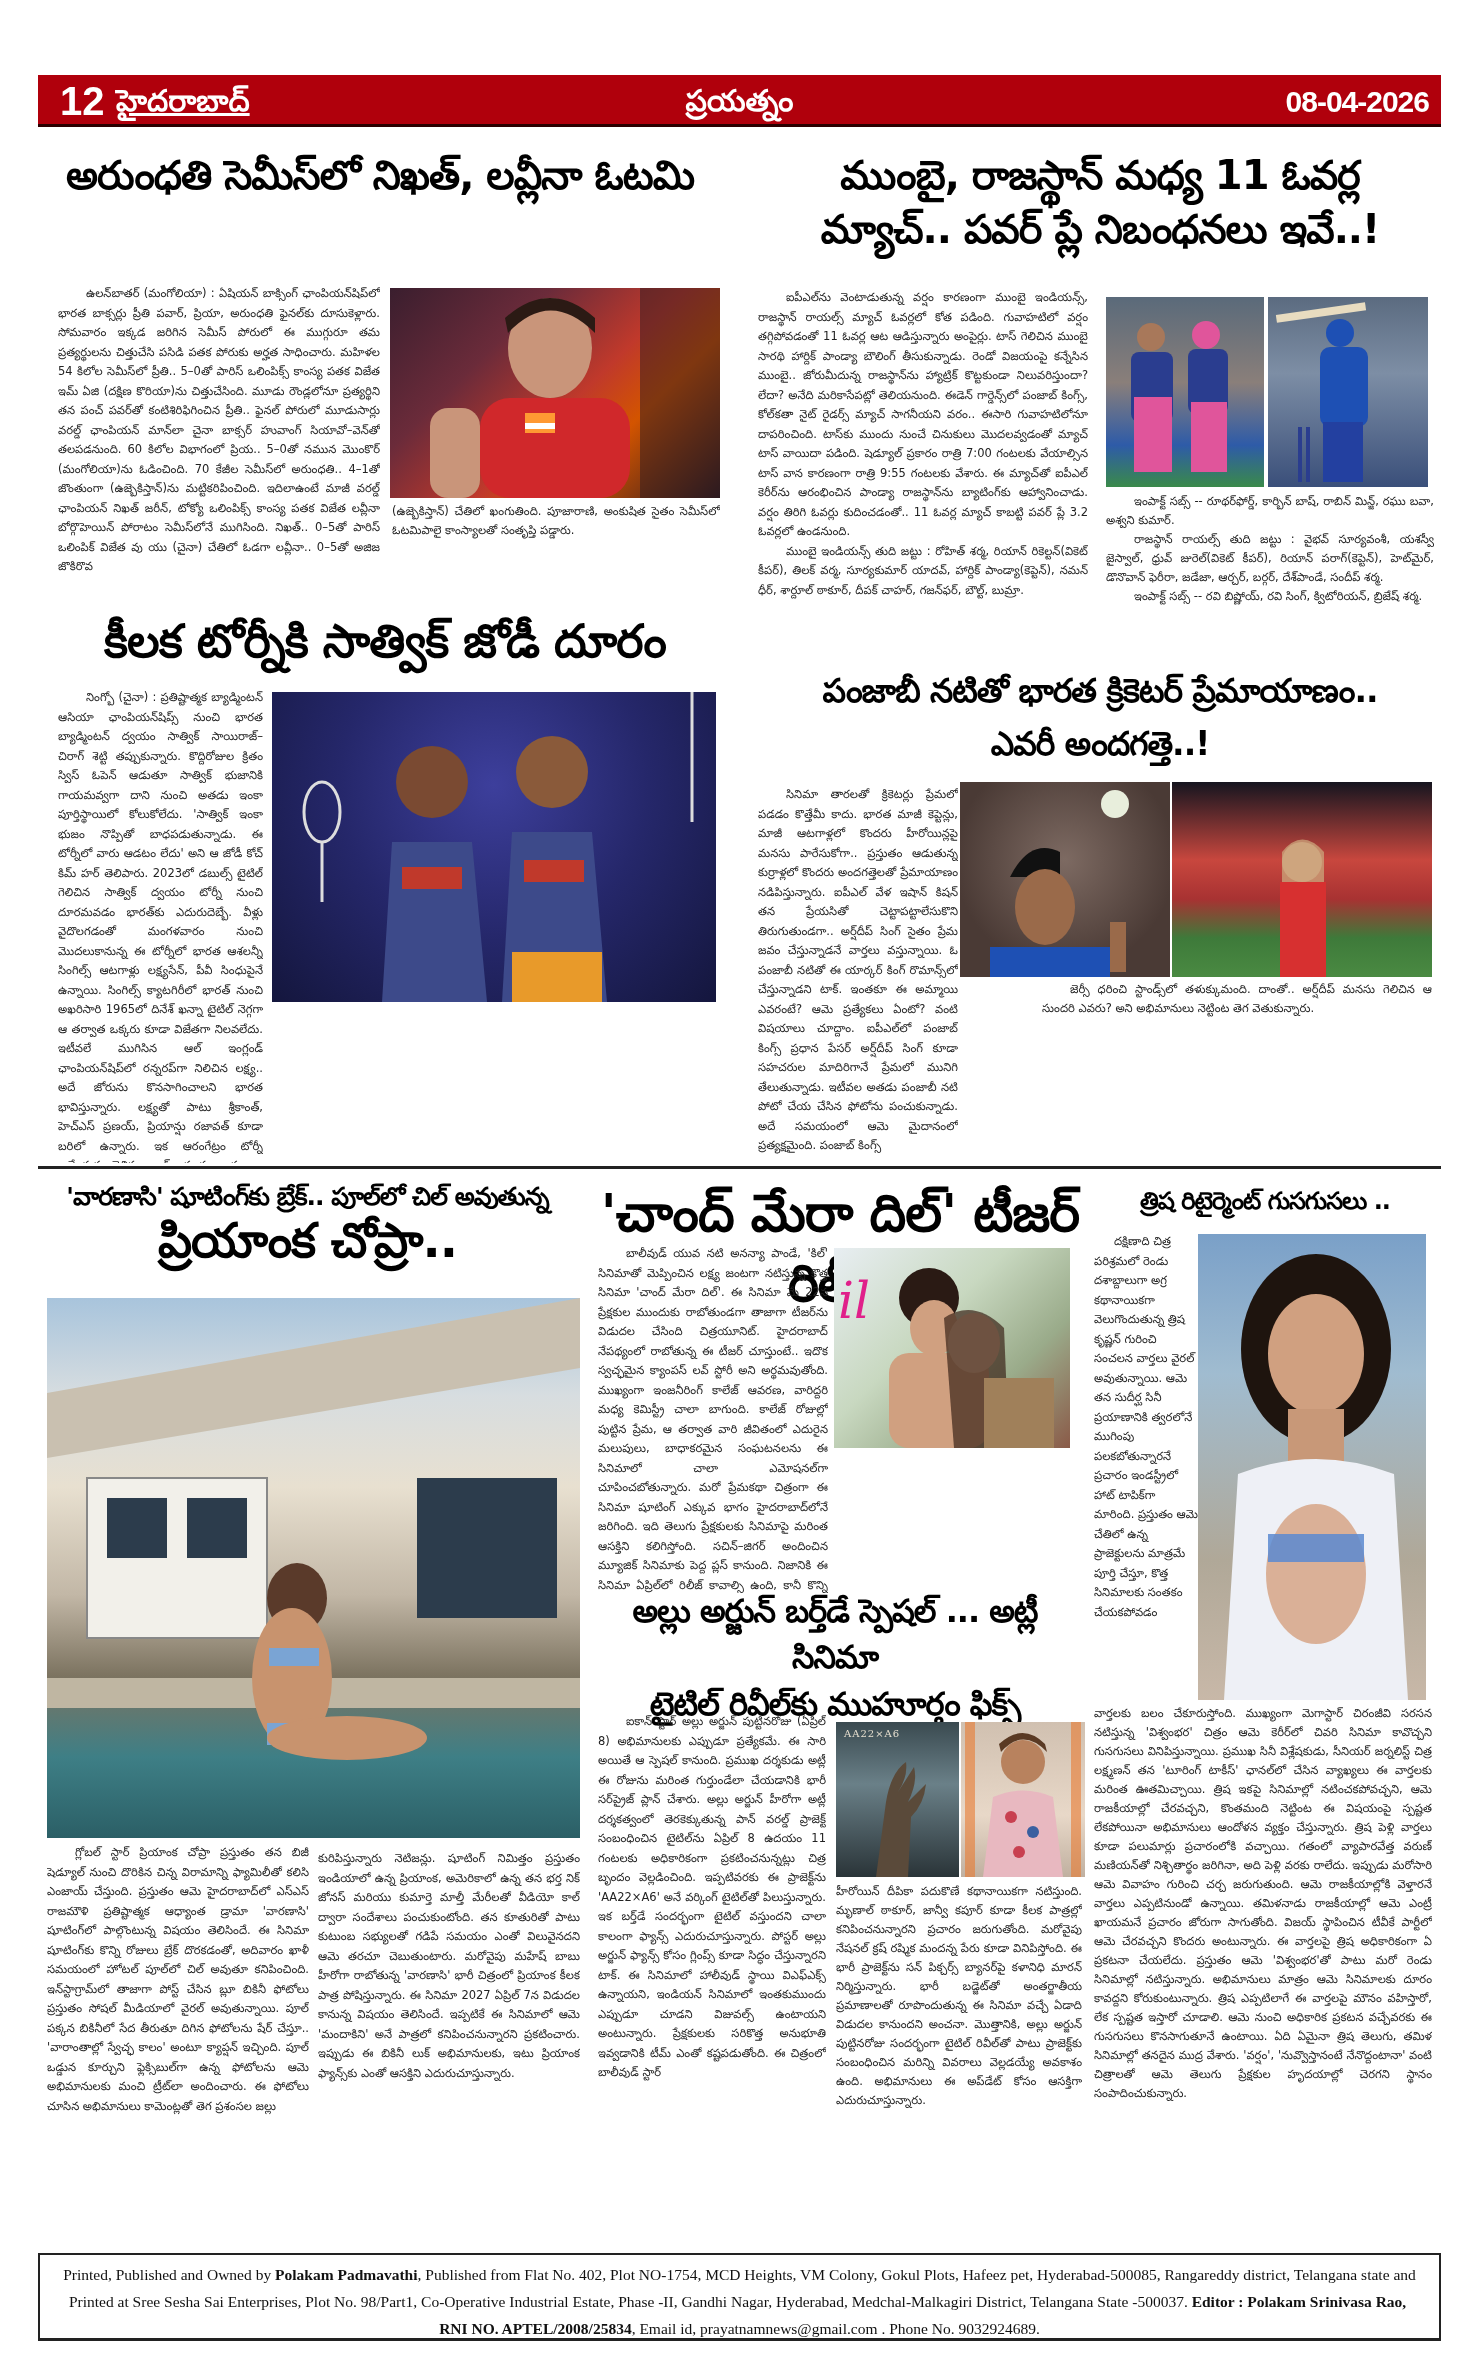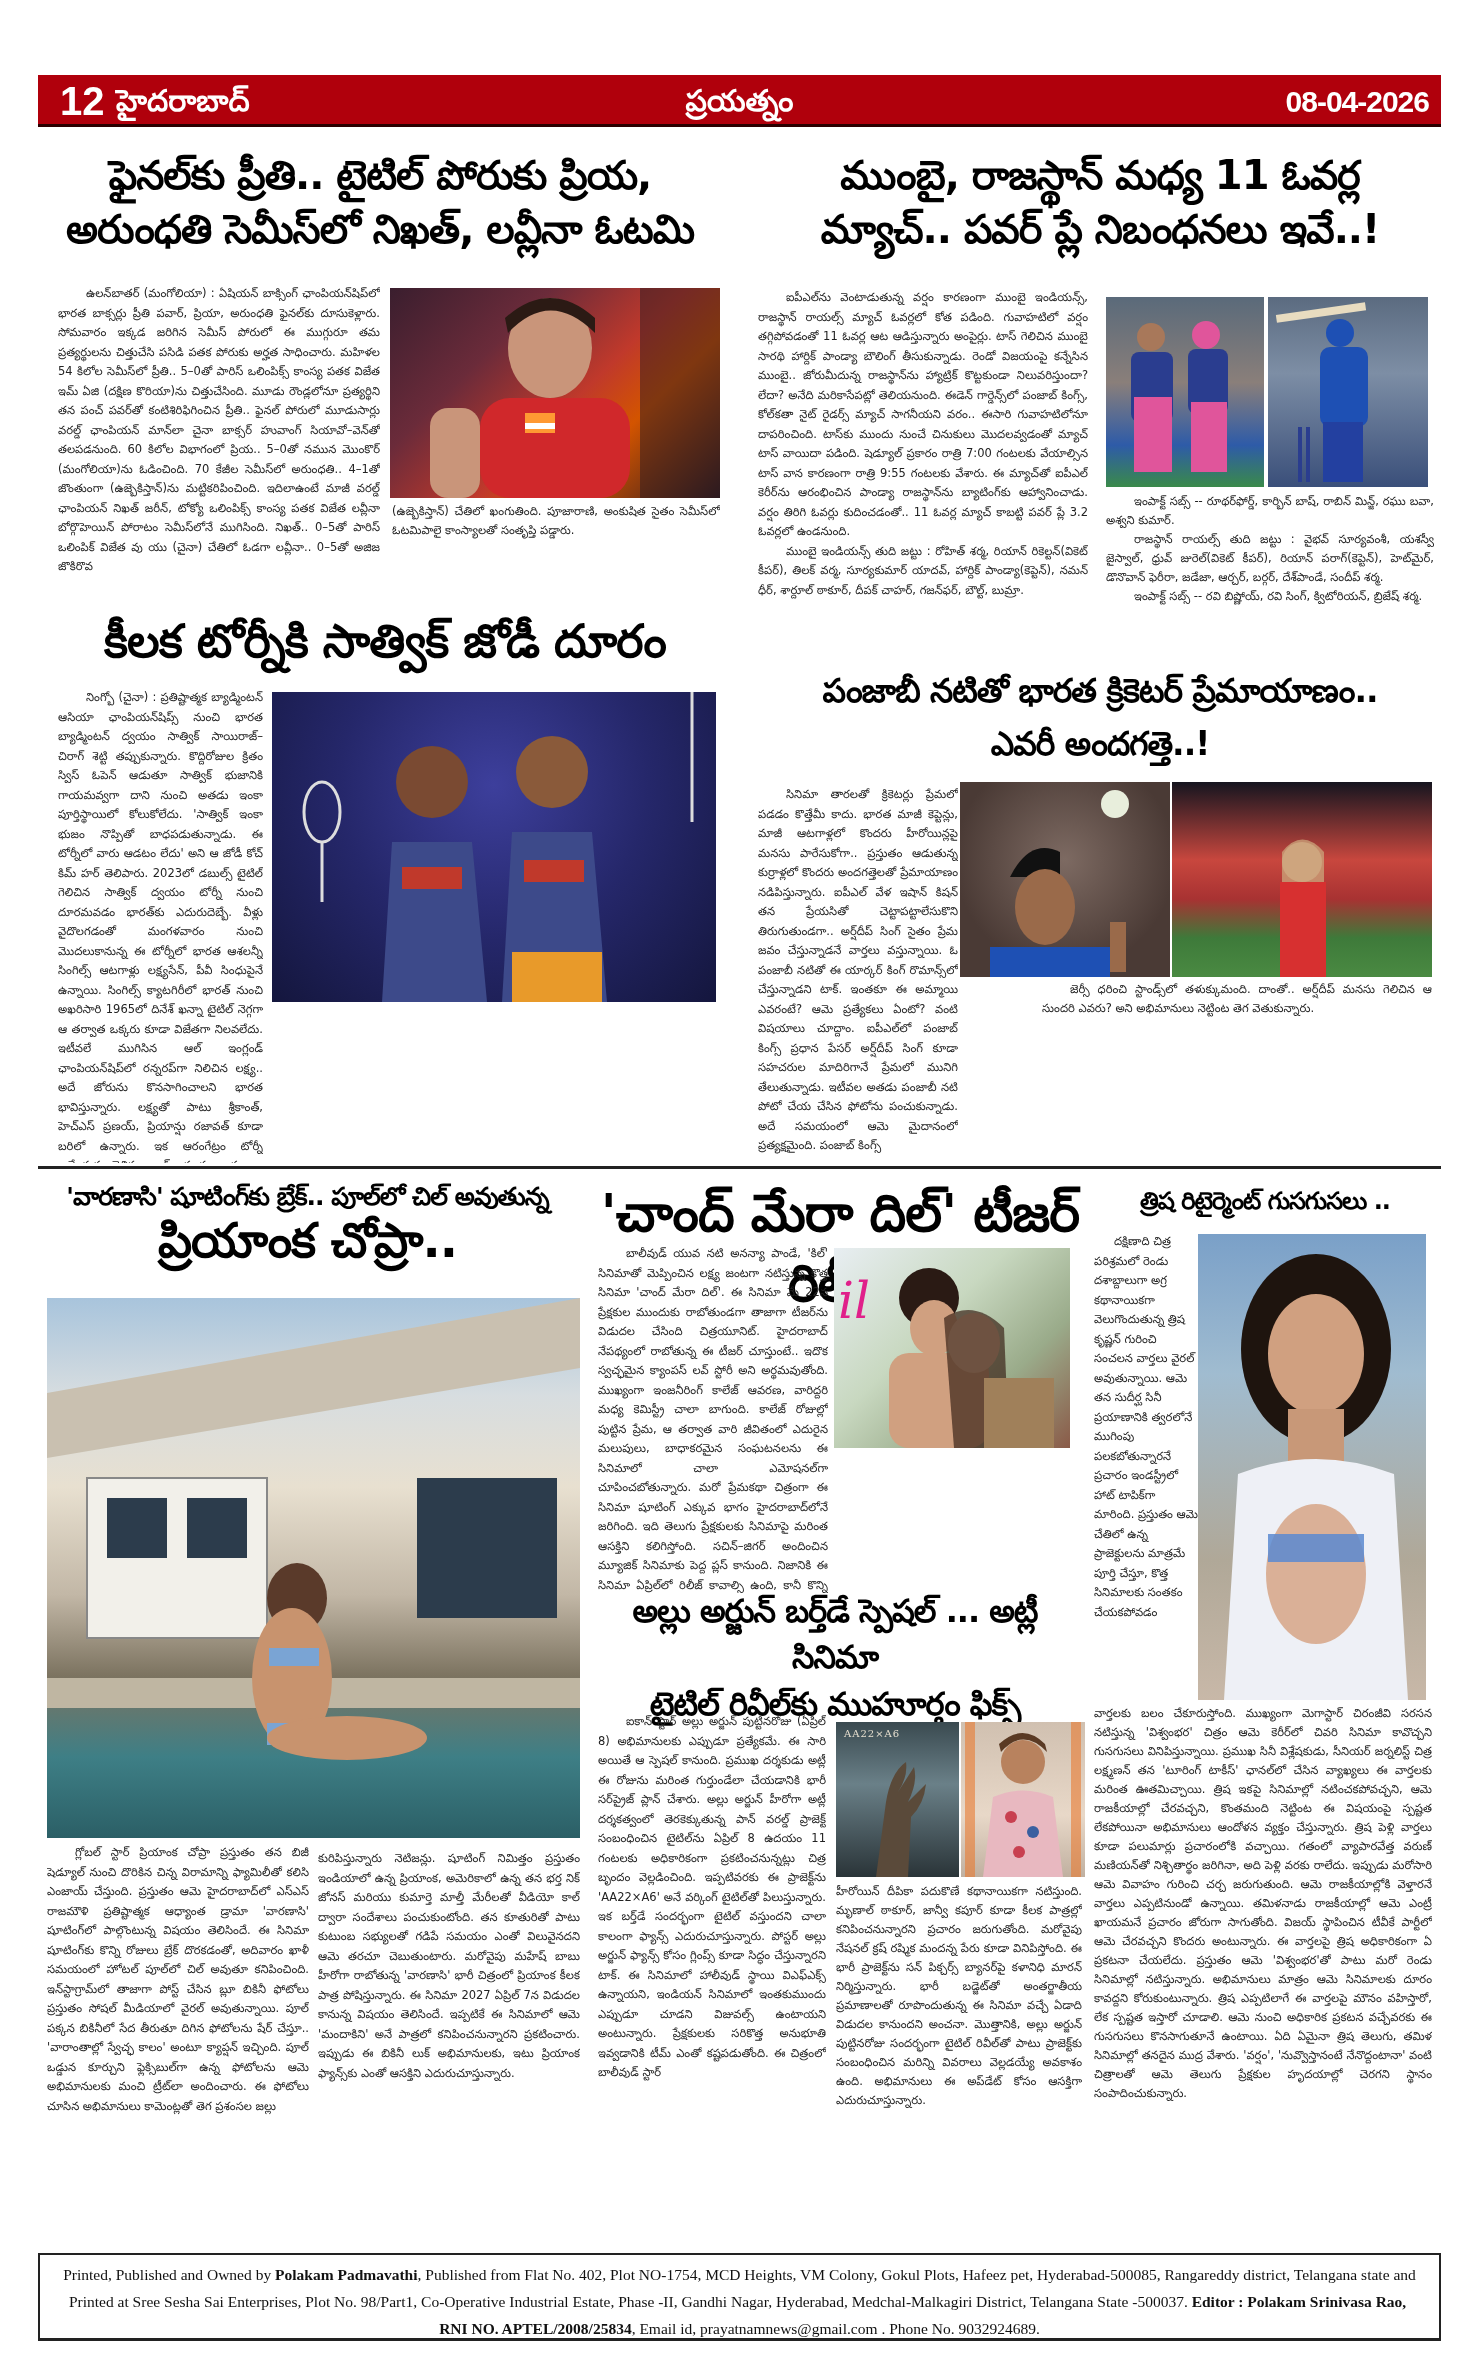--- a/index.html
+++ b/index.html
@@ -1,20 +1,20 @@
 <!DOCTYPE html>
 <html><head>
 <meta charset="utf-8">
 <style>
   * { box-sizing: border-box; margin: 0; padding: 0; }
   body { width: 1479px; height: 2364px; background: #ffffff; font-family: "DejaVu Sans", sans-serif; color: #111; position: relative; overflow: hidden; }
   .abs { position: absolute; }
   .masthead { left: 38px; top: 75px; width: 1403px; height: 52px; background: #b0000c; border-bottom: 3px solid #2a0000; color: #ffffff; }
   .masthead .pg { position: absolute; left: 22px; top: 4px; font: bold 40px "Liberation Sans", sans-serif; }
-  .masthead .city { position: absolute; left: 78px; top: 8px; font: bold 30px "DejaVu Sans", sans-serif; }
+  .masthead .city { position: absolute; left: 78px; top: 8px; font: bold 30px "DejaVu Sans", sans-serif; text-decoration: underline; }
   .masthead .brand { position: absolute; left: 0; right: 0; top: 8px; text-align: center; font: bold 30px "DejaVu Sans", sans-serif; }
   .masthead .date { position: absolute; right: 12px; top: 10px; font: bold 30px "Liberation Sans", sans-serif; letter-spacing: -1px; }
   .hl { font-family: "DejaVu Sans", sans-serif; font-weight: bold; color: #000; text-align: center; line-height: 1.35; letter-spacing: -1px; }
   .body-text { font-family: "DejaVu Sans", sans-serif; font-size: 11.5px; line-height: 19.5px; color: #222; text-align: justify; overflow: hidden; }
   .body-text p { text-indent: 28px; }
   .caption { font-family: "DejaVu Sans", sans-serif; font-size: 11.5px; line-height: 19px; color: #222; overflow: hidden; text-align: justify; }
   .photo { overflow: hidden; }
   .rule { background: #222; }
   .footer { left: 38px; top: 2253px; width: 1403px; height: 88px; border: 2px solid #222; border-bottom: 3px solid #222; padding: 6px 14px; font-family: "Liberation Serif", serif; font-size: 15.5px; line-height: 27px; text-align: center; color: #111; }
   .footer b { font-weight: bold; }
@@ -23,21 +23,20 @@
 <body>
 
 <div class="abs masthead">
   <span class="pg">12</span>
   <span class="city">హైదరాబాద్</span>
   <span class="brand">ప్రయత్నం</span>
   <span class="date">08-04-2026</span>
 </div>
 
 <div class="abs hl" style="left:50px; top:148px; width:660px; font-size:40px;">
-  <div>ఫైనల్‌కు ప్రీతి.. టైటిల్ పోరుకు ప్రియ,</div>
   <div>అరుంధతి సెమీస్‌లో నిఖత్, లవ్లీనా ఓటమి</div>
 </div>
 <div class="abs body-text" style="left:58px; top:284px; width:322px; height:300px;">
   <p>ఉలన్‌బాతర్ (మంగోలియా) : ఏషియన్ బాక్సింగ్ ఛాంపియన్‌షిప్‌లో భారత బాక్సర్లు ప్రీతి పవార్, ప్రియా, అరుంధతి ఫైనల్‌కు దూసుకెళ్లారు. సోమవారం ఇక్కడ జరిగిన సెమీస్ పోరులో ఈ ముగ్గురూ తమ ప్రత్యర్థులను చిత్తుచేసి పసిడి పతక పోరుకు అర్హత సాధించారు. మహిళల 54 కిలోల సెమీస్‌లో ప్రీతి.. 5–0తో పారిస్ ఒలింపిక్స్ కాంస్య పతక విజేత ఇమ్ ఏజి (దక్షిణ కొరియా)ను చిత్తుచేసింది. మూడు రౌండ్లలోనూ ప్రత్యర్థిని తన పంచ్ పవర్‌తో కంటిశిరిఫిగించిన ప్రీతి.. ఫైనల్ పోరులో మూడుసార్లు వరల్డ్ ఛాంపియన్ మాన్‌లా చైనా బాక్సర్ హువాంగ్ సియావో–వెన్‌తో తలపడనుంది. 60 కిలోల విభాగంలో ప్రియ.. 5–0తో నమున మొంకొర్ (మంగోలియా)ను ఓడించింది. 70 కేజీల సెమీస్‌లో అరుంధతి.. 4–1తో జొంతుంగా (ఉజ్బెకిస్తాన్)ను మట్టికరిపించింది. ఇదిలాఉంటే మాజీ వరల్డ్ ఛాంపియన్ నిఖత్ జరీన్, టోక్యో ఒలింపిక్స్ కాంస్య పతక విజేత లవ్లీనా బోర్గొహెయిన్ పోరాటం సెమీస్‌లోనే ముగిసింది. నిఖత్.. 0–5తో పారిస్ ఒలింపిక్ విజేత వు యు (చైనా) చేతిలో ఓడగా లవ్లీనా.. 0–5తో అజిజ జొకిరొవ</p>
 </div>
 <div class="abs photo" style="left:390px; top:288px; width:330px; height:210px; background: linear-gradient(135deg,#3a1e2e 0%,#6b2b3a 30%,#c0392b 55%,#d35400 70%,#2c1a20 100%);">
   <svg width="330" height="210">
     <ellipse cx="160" cy="60" rx="42" ry="50" fill="#c9957a"></ellipse>
     <path d="M118 45 Q160 0 205 45 L205 30 Q160 -10 115 30 Z" fill="#2b1a14"></path>
     <rect x="90" y="110" width="150" height="100" rx="30" fill="#d0282b"></rect>

